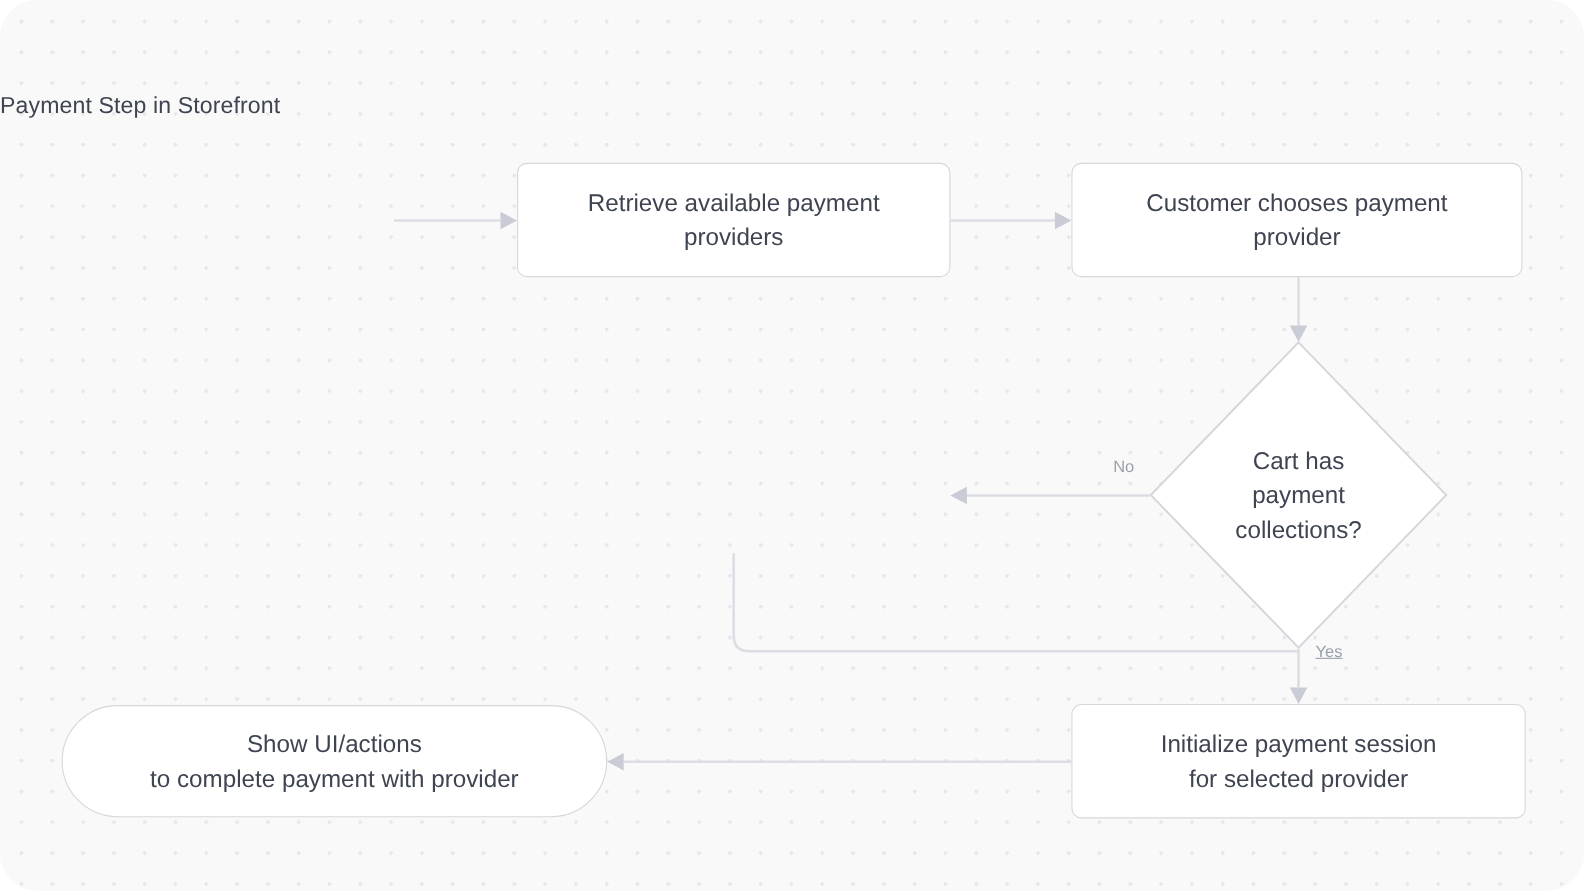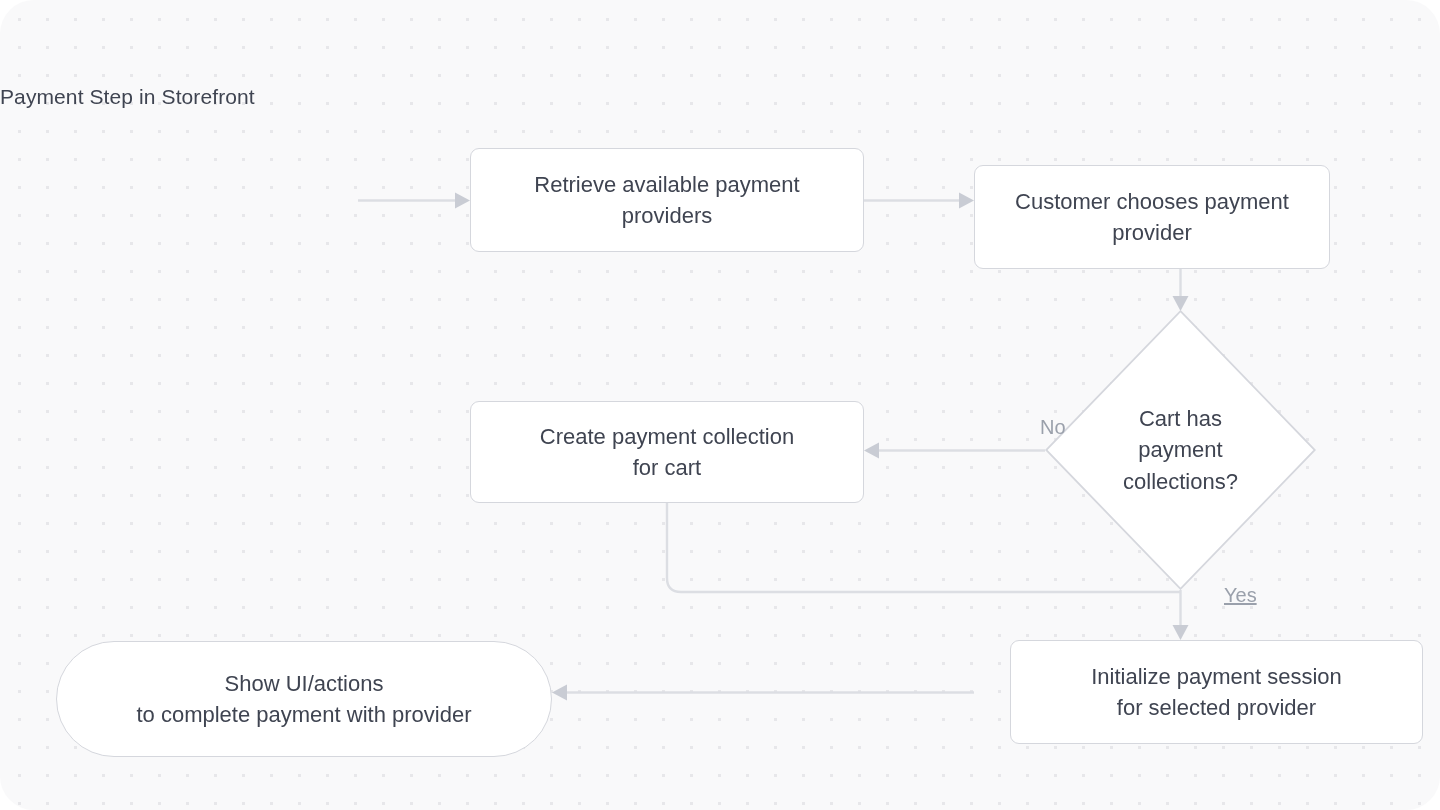--- a/index.html
+++ b/index.html
@@ -96,25 +96,24 @@
     stroke-width: 2.4px;
     stroke-linecap: butt;
     stroke-linejoin: round;
   }
   .arrow-head { fill: #c9ccd4; }
 
   
   .edge-label {
     position: absolute;
     z-index: 4;
-    font-size: 20px;
+    font-size: 15px;
     color: #9aa0ab;
     white-space: pre;
     background: transparent;
-    margin-left: 28px;
   }
 </style>
 </head>
 <body>
 
 <div id="canvas">
 
   <svg id="edges" viewBox="0 0 1440 810" width="1440" height="810" xmlns="http://www.w3.org/2000/svg">
 
     <g>
@@ -153,45 +152,41 @@
   </svg>
 
   <div id="diagram-title">Payment Step in Storefront</div>
 
 
   <div class="node process" style="left:470px; top:148px; width:394px; height:104px;">
     <span>Retrieve available payment
 providers</span>
   </div>
 
-  <div class="node process" style="left:974px; top:148px; width:356px; height:104px;margin-top:17px;">
+  <div class="node process" style="left:974px; top:148px; width:410px; height:104px;">
     <span>Customer chooses payment
 provider</span>
   </div>
 
   <div class="diamond-wrap" style="left:1045px; top:310px; width:271px; height:280px;">
     <svg class="diamond-shape" viewBox="0 0 271 280" preserveAspectRatio="none" xmlns="http://www.w3.org/2000/svg">
       <polygon points="135.5,1.2 269.8,140 135.5,278.8 1.2,140" fill="#ffffff" stroke="#d5d7dd" stroke-width="1.8"></polygon>
     </svg>
     <div class="diamond-label">Cart has
 payment
 collections?</div>
   </div>
 
-  <div class="node process" style="left:470px; top:401px; width:394px; height:102px;">
-    <span>Create payment collection
-for cart</span>
-  </div>
 
-  <div class="node process" style="left:974px; top:640px; width:413px; height:104px;margin-left:36px;">
+  <div class="node process" style="left:974px; top:640px; width:413px; height:104px;">
     <span>Initialize payment session
 for selected provider</span>
   </div>
 
-  <div class="node stadium" style="left:56px; top:641px; width:496px; height:116px;">
+  <div class="node stadium" style="left:56px; top:641px; width:496px; height:102px;">
     <span>Show UI/actions
 to complete payment with provider</span>
   </div>
 
   <div class="edge-label" style="left:1012px; top:416px;">No</div>
 
   <div class="edge-label" style="left:1196px; top:584px;text-decoration:underline;">Yes</div>
 
 </div>
 

